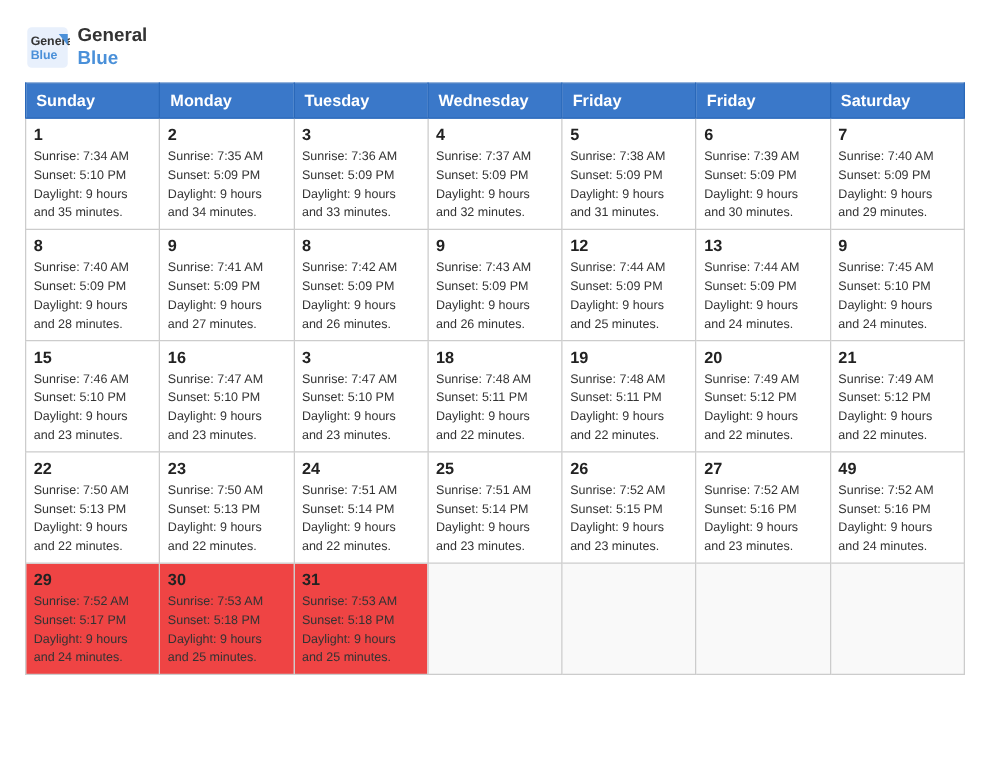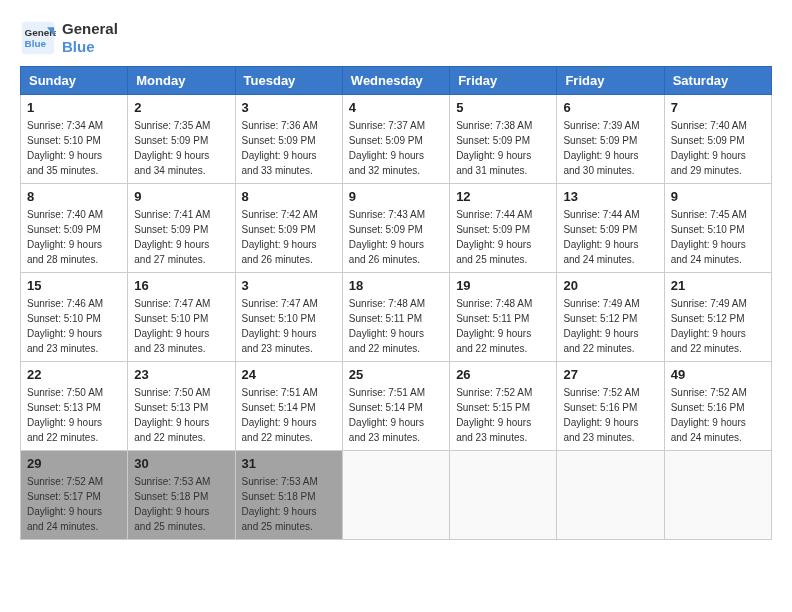--- a/index.html
+++ b/index.html
@@ -53,21 +53,21 @@
     }
     .calendar-table td {
       border: 1px solid #ccc;
       vertical-align: top;
       padding: 5px 6px;
       height: 80px;
       width: calc(100% / 7);
       background: #fff;
     }
     .calendar-table tr:last-child td {
-      background: #a3a3a3;
+      background: #ef4444;
     }
     .day-number {
       font-size: 13px;
       font-weight: bold;
       color: #222;
       display: block;
       margin-bottom: 3px;
     }
     .day-detail {
       color: #333;

